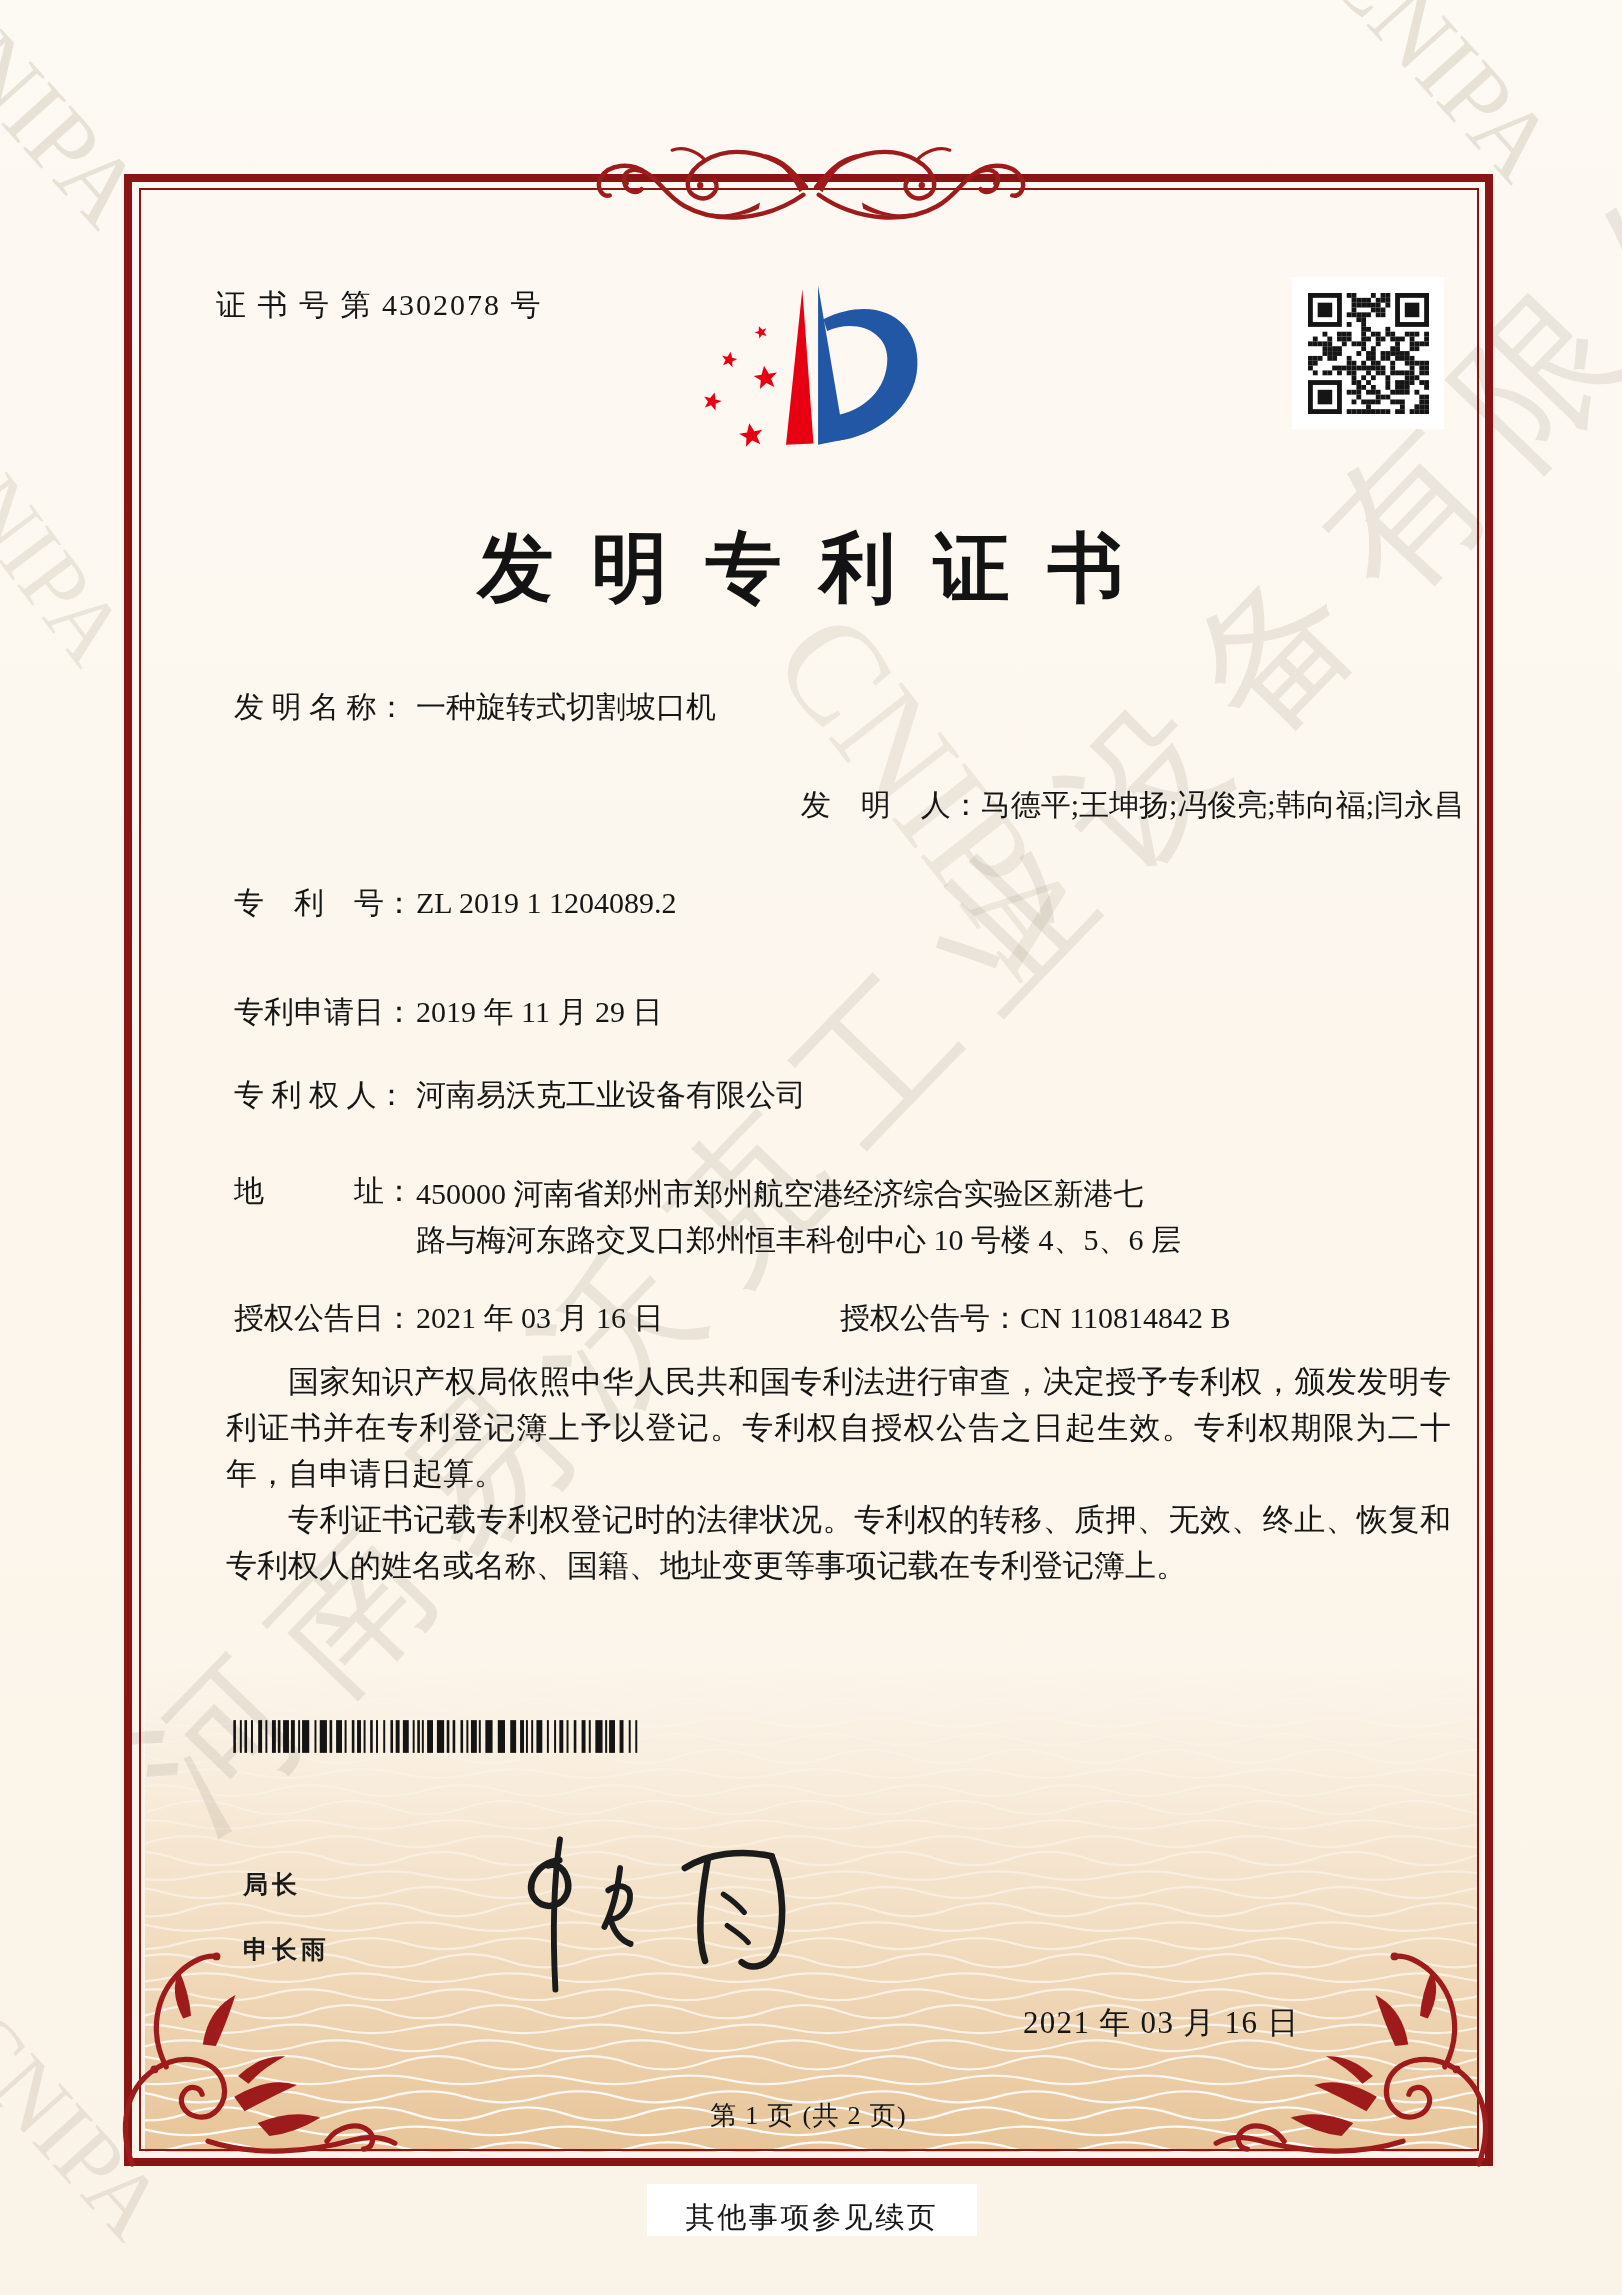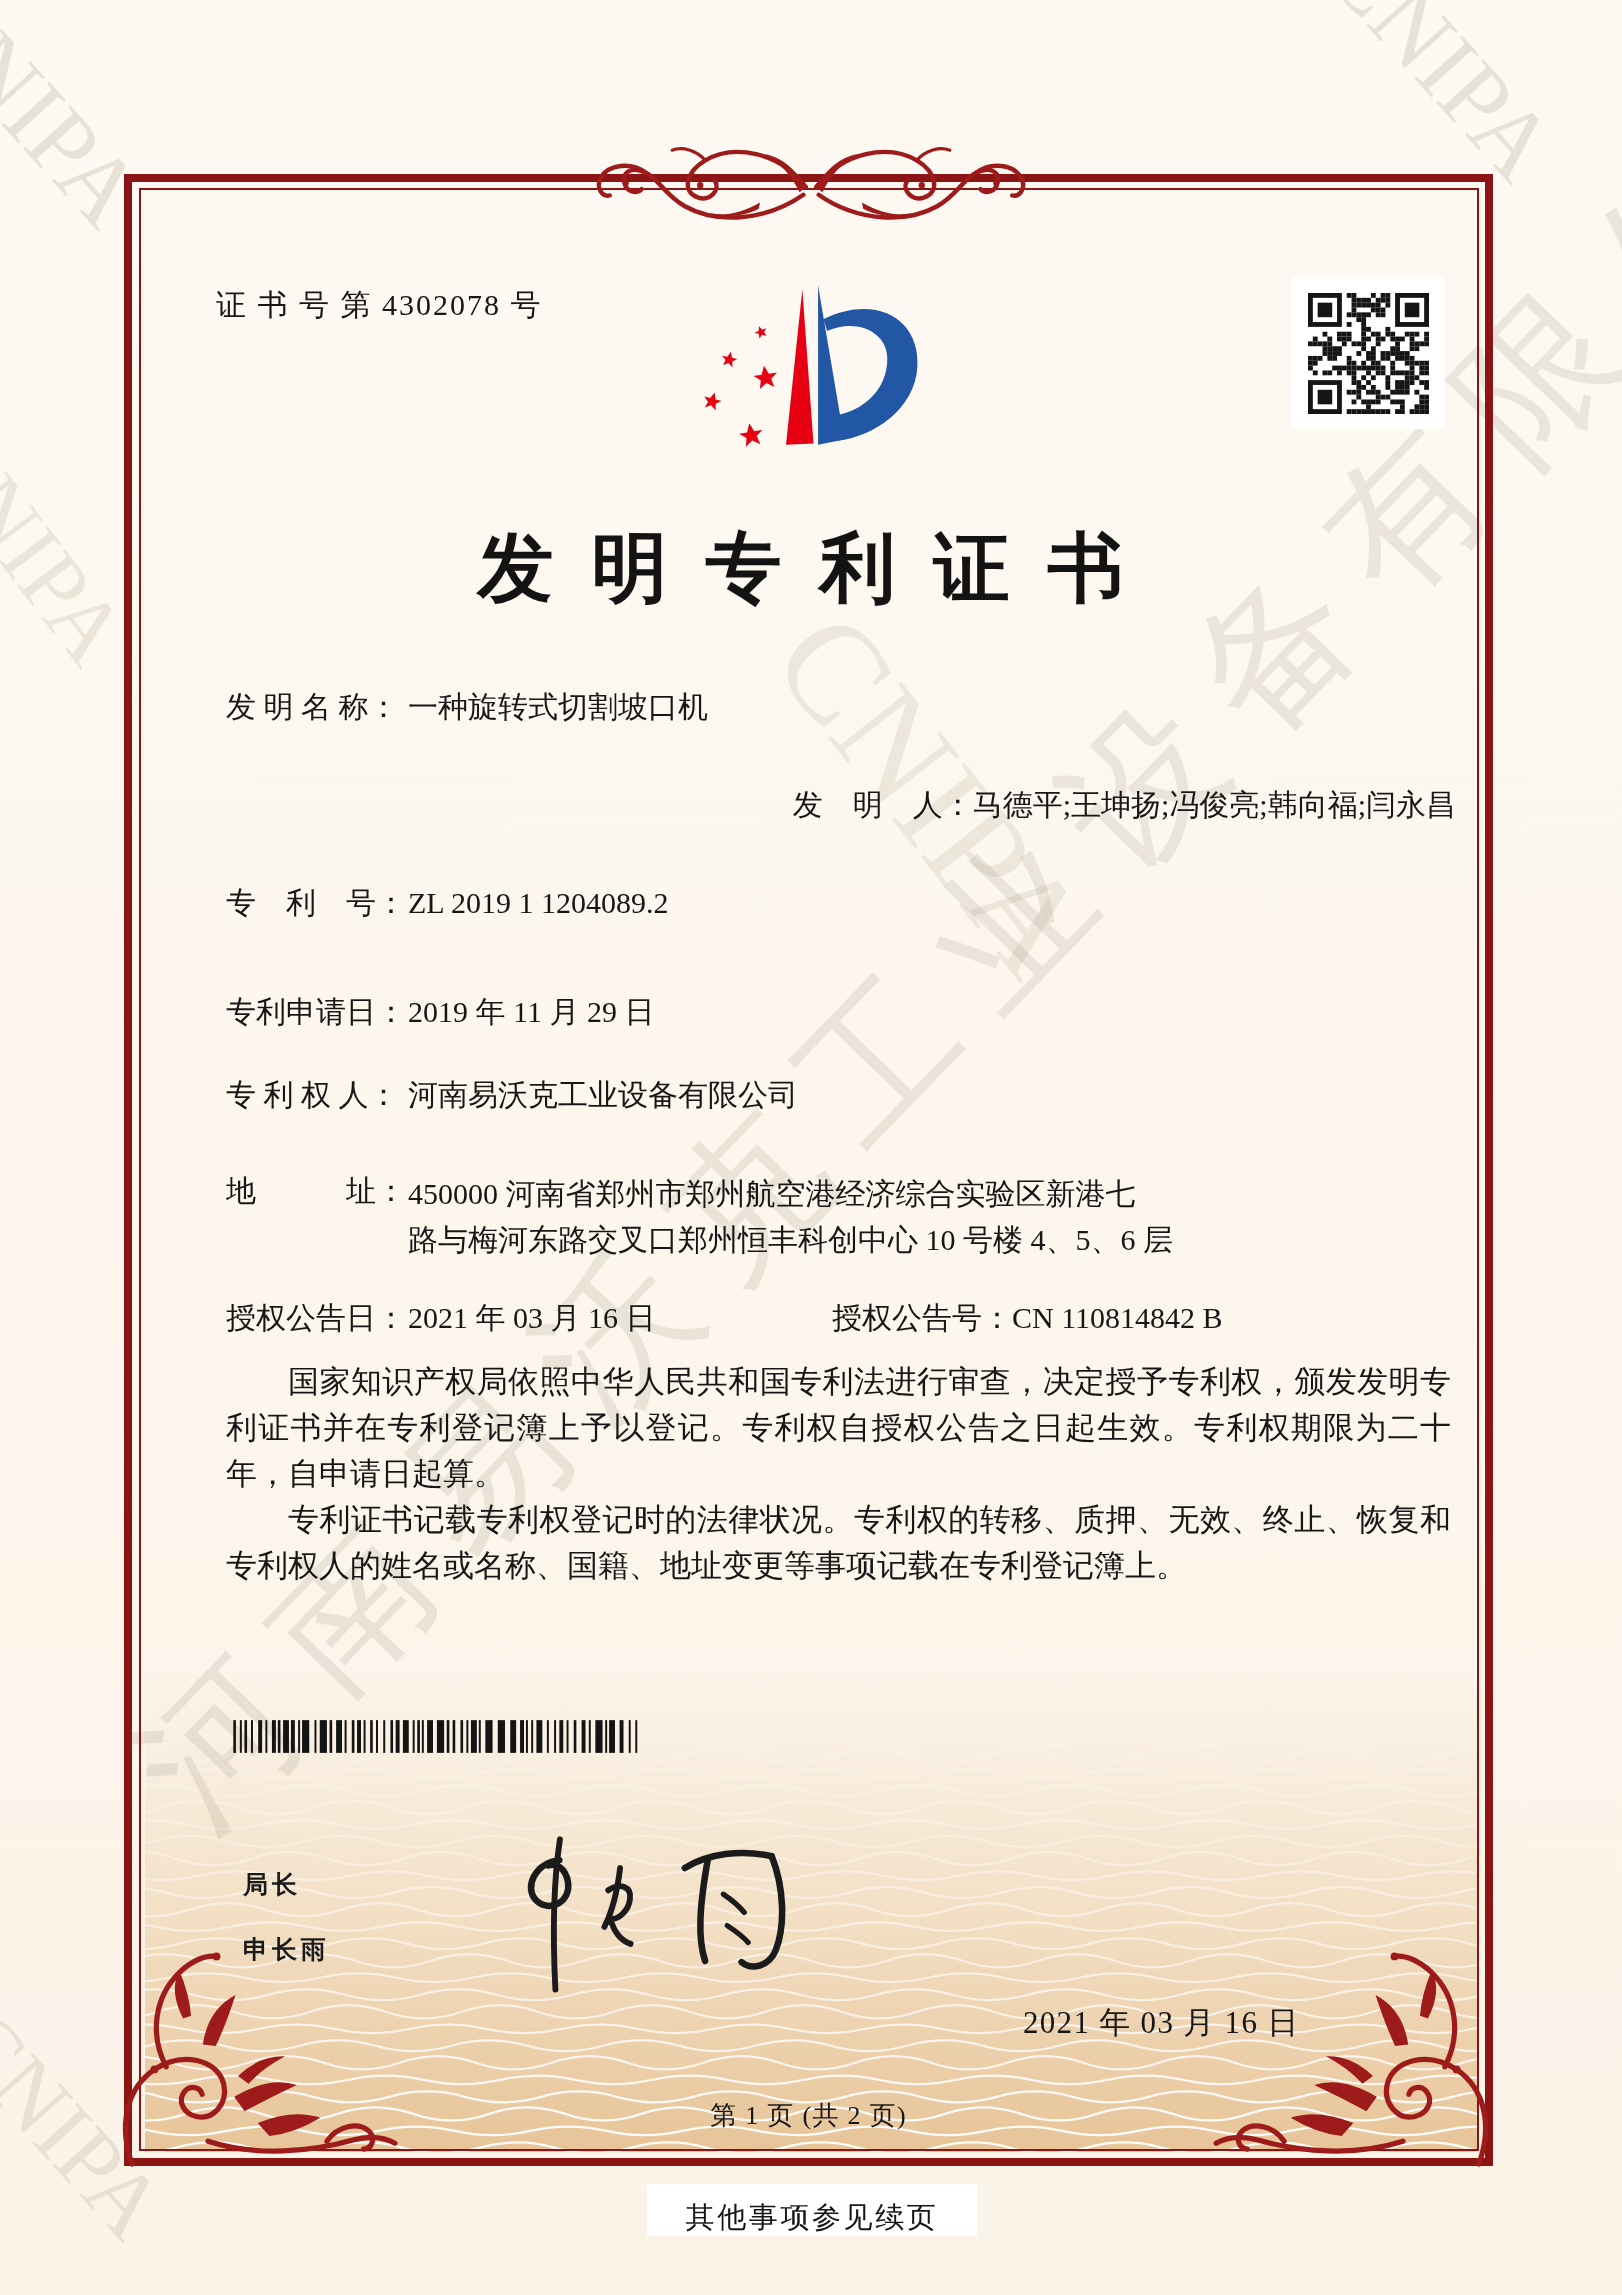--- a/index.html
+++ b/index.html
@@ -29,21 +29,21 @@
       border:2.6px solid #8b1515;box-sizing:border-box;z-index:3;}
   .orn{position:absolute;z-index:4;}
   
   .ct{position:absolute;z-index:5;color:#161616;}
   .cert-no{left:216px;top:285px;font-size:30px;letter-spacing:2px;}
   .logo{left:687px;top:280px;}
   .qr-box{left:1292px;top:277px;width:152px;height:152px;background:#ffffff;}
   .qr-box svg{position:absolute;left:15.7px;top:15.7px;}
   .title{left:124px;top:518px;width:1369px;text-align:center;font-size:76px;font-weight:bold;
       letter-spacing:38px;padding-left:22px;box-sizing:border-box;color:#131313;}
-  .frow{left:226px;width:1230px;font-size:30px;}
+  .frow{left:234px;width:1230px;font-size:30px;}
   .flabel{white-space:pre;display:inline-block;min-width:182px;}
   .fval{white-space:pre;}
   .addr-val{display:inline-block;vertical-align:top;line-height:46px;}
   .addr-val span{display:block;white-space:pre;}
   .grant2{position:absolute;left:606px;top:0;white-space:nowrap;}
   .paras{left:226px;top:1359px;width:1225px;font-size:31px;line-height:46px;
       text-align:justify;}
   .paras p{margin:0;text-indent:62px;}
   .bc{left:232px;top:1720px;}
   .chief{left:243px;top:1868px;font-size:25px;font-weight:bold;letter-spacing:3.9px;

